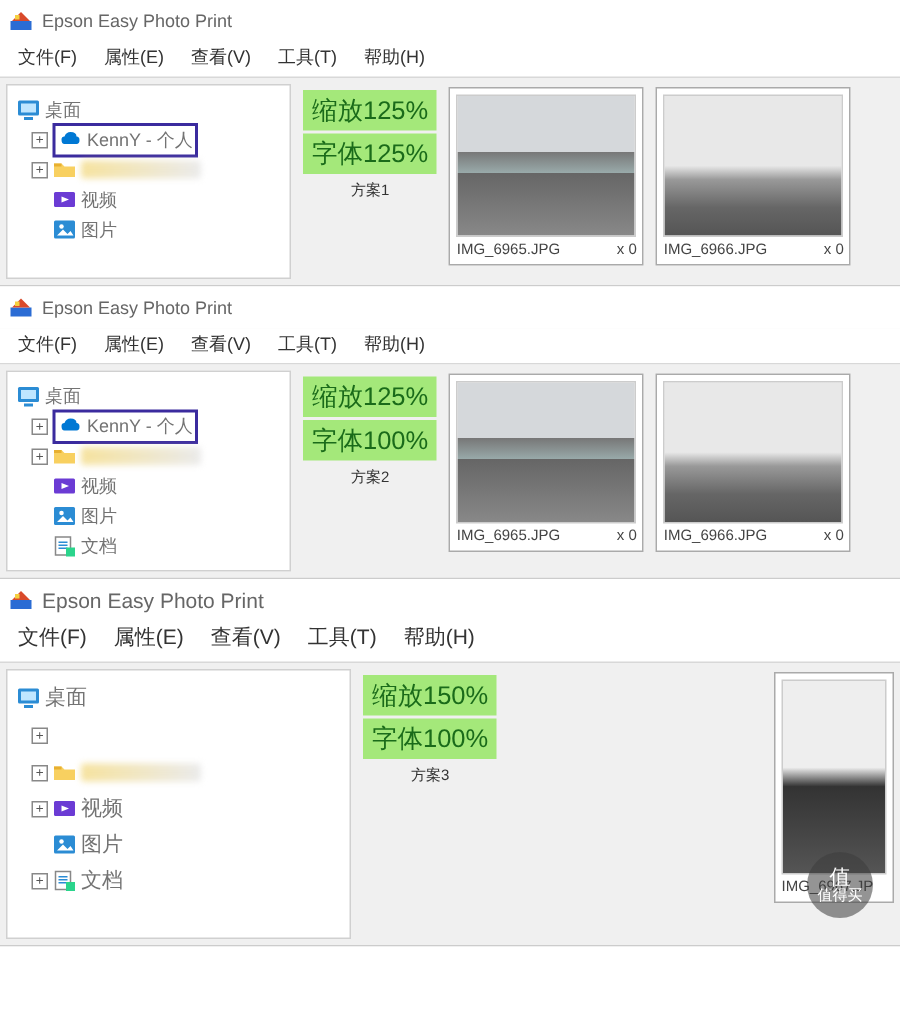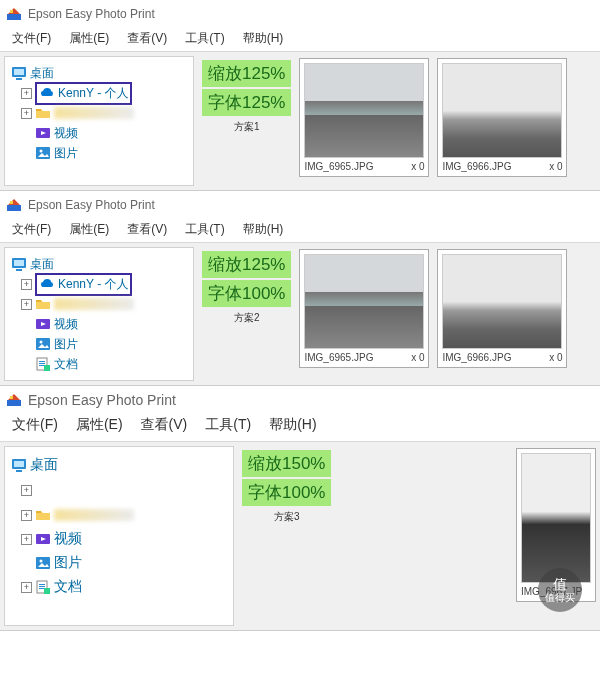--- a/index.html
+++ b/index.html
@@ -9,21 +9,21 @@
 .app-icon { width: 16px; height: 16px; margin-right: 6px; }
 .app-title { color: #666; font-size: 12px; }
 .menubar { display: flex; height: 24px; background: #fff; border-bottom: 1px solid #d8d8d8; padding: 0 4px; gap: 2px; }
 .menu-item { padding: 2px 8px; color: #333; font-size: 12px; cursor: default; }
 .content { display: flex; align-items: flex-start; background: #f0f0f0; }
 .tree { width: 190px; padding: 6px 4px 6px 6px; background: #fff; margin: 4px; border: 1px solid #d0d0d0; min-height: 130px; }
 .tree-row { display: flex; align-items: center; height: 20px; white-space: nowrap; }
 .expander { width: 11px; height: 11px; border: 1px solid #888; display: inline-flex; align-items: center; justify-content: center; margin-right: 3px; font-size: 9px; background: #fff; color: #555; cursor: pointer; }
 .expander.blank { border: none; background: transparent; }
 .tree-icon { width: 16px; height: 16px; margin-right: 3px; flex-shrink: 0; }
-.tree-label { color: #0369a1; }
+.tree-label { color: #737373; }
 .highlight-box { border: 2px solid #3b2b9e; padding: 1px 2px; }
 .blurred { filter: blur(2px); opacity: 0.6; background: linear-gradient(90deg,#f0d060,#ddd); width: 80px; height: 12px; border-radius: 2px; }
 .badge-group { display: flex; flex-direction: column; align-items: center; gap: 2px; padding: 8px 4px; min-width: 90px; }
 .badge { background: #a4e87a; padding: 2px 6px; font-size: 17px; font-weight: 500; color: #1a6b1a; }
 .scheme-label { font-size: 10px; color: #333; margin-top: 2px; }
 .thumbs { display: flex; gap: 8px; padding: 6px 4px; flex: 1; overflow: hidden; }
 .thumb { border: 1px solid #aaa; background: #fff; padding: 4px; display: flex; flex-direction: column; align-items: center; }
 .thumb-img { width: 120px; height: 95px; background: linear-gradient(#d5d8db 0%, #d5d8db 40%, #777 40%, #9aa 55%, #666 55%, #888 100%); border: 1px solid #ccc; }
 .thumb-img.road { background: linear-gradient(#e8e8e8 0%, #e8e8e8 50%, #999 60%, #666 80%, #555 100%); position: relative; }
 .thumb-cap { font-size: 10px; color: #444; padding-top: 3px; display: flex; justify-content: space-between; width: 100%; }

